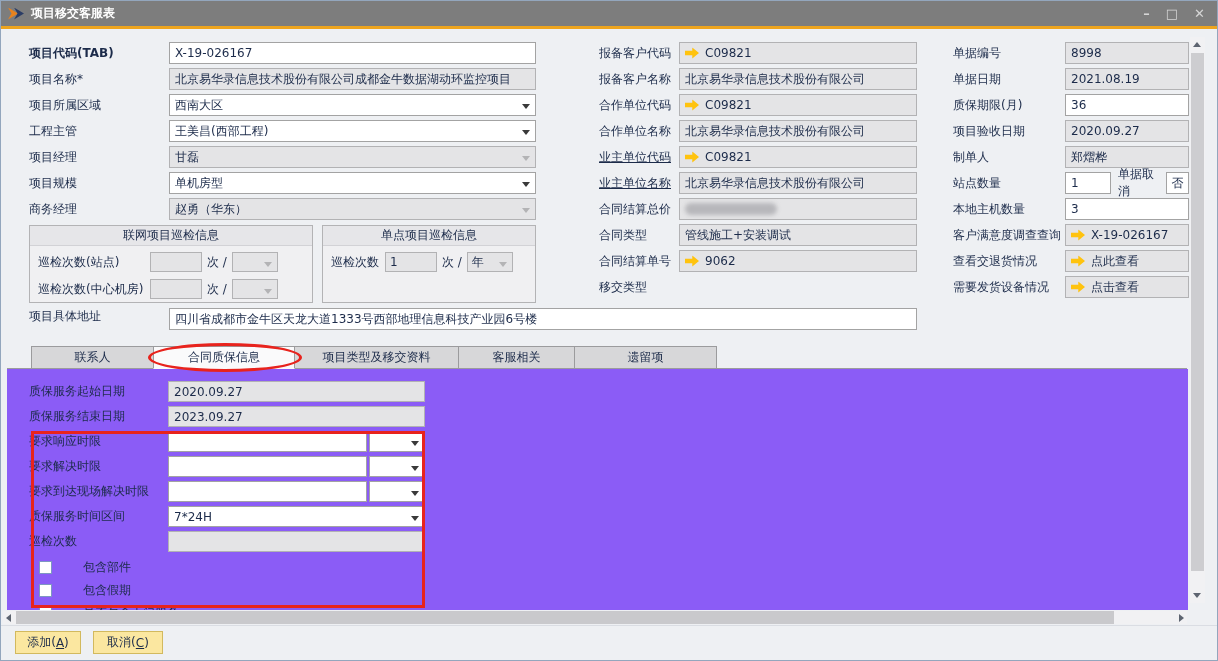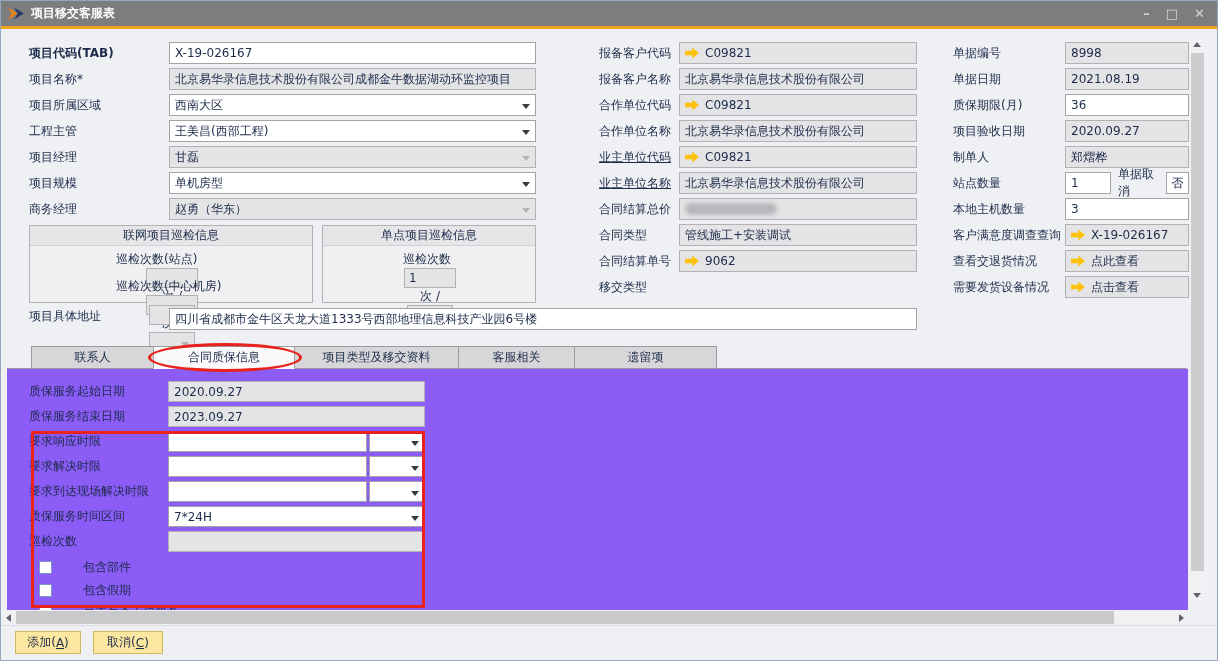--- a/index.html
+++ b/index.html
@@ -43,21 +43,21 @@
   .col-left  .lbl { width:140px; }
   .col-mid   { position:absolute; left:598px; top:41px; width:318px; }
   .col-mid   .lbl { width:80px; }
   .col-right { position:absolute; left:952px; top:41px; width:236px; }
   .col-right .lbl { width:112px; }
 
   
   .gbox { position:absolute; border:1px solid #b3b3b5; background:#f0f0f2; }
   .ghead { height:20px; background:#e6e6e9; border-bottom:1px solid #d2d2d6;
            display:flex; align-items:center; justify-content:center; }
-  .grow { display:flex; align-items:center; height:22px; margin:5px 6px 0 8px;flex-direction:column; }
+  .grow { display:flex; align-items:center; height:22px; margin:5px 6px 0 8px; }
   .gin  { width:52px; height:20px; border:1px solid #b2b2b4; background:#e4e4e6; flex:none;
           display:flex; align-items:center; padding:0 4px; }
   .gunit { margin:0 5px; flex:none; }
   .gdd  { width:46px; height:20px; border:1px solid #b2b2b4; background:#e4e4e6; flex:none;
           position:relative; display:flex; align-items:center; padding:0 4px; }
 
   
   .addr { position:absolute; left:28px; top:307px; width:888px; display:flex; align-items:flex-start; height:22px; }
   .addr .lbl { width:140px; flex:none; }
 

